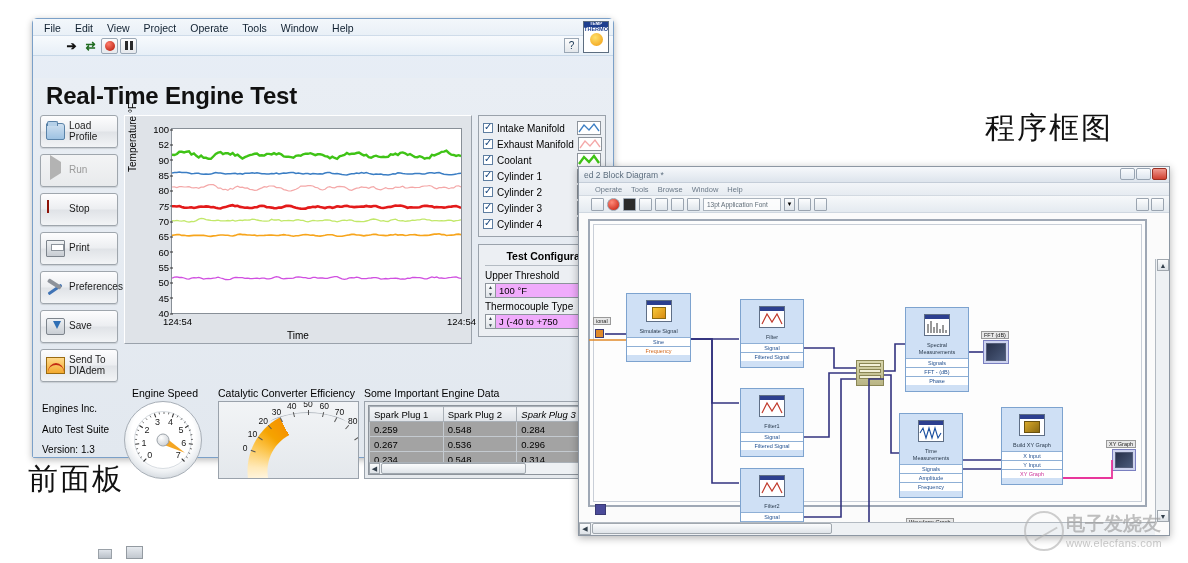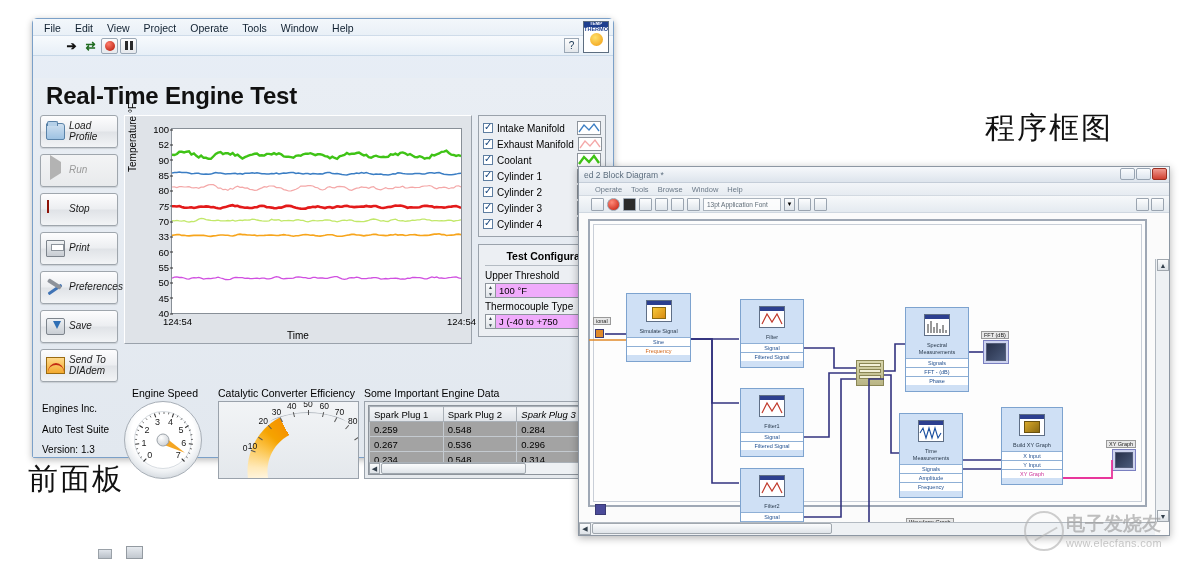--- a/index.html
+++ b/index.html
@@ -74,21 +74,21 @@
      background:radial-gradient(circle at 40% 35%,#ffe06a,#f09a10); }
 
   #fp-body { position:absolute; left:0; top:59px; right:0; bottom:0;
      background:linear-gradient(180deg,#e9eef4,#e2e8ef); padding:0 7px; }
 
   #fp-heading { font-size:24px; font-weight:bold; color:#111; padding:4px 0 5px 6px; letter-spacing:-.2px;}
 
   #fp-main { display:flex; gap:6px; }
 
   
-  #fp-sidebar { width:78px; display:flex; flex-direction:column; gap:6px;font-style:italic; }
+  #fp-sidebar { width:78px; display:flex; flex-direction:column; gap:6px; }
   .side-btn {
     height:33px; border:1px solid #9fa6ad; border-radius:3px;
     background:linear-gradient(180deg,#fdfdfe 0%,#eceef1 48%,#e0e3e7 52%,#f2f4f6 100%);
     display:flex; align-items:center; gap:4px; padding-left:5px;
     font-size:10px; color:#1a1a1a;
     box-shadow:0 1px 1px rgba(0,0,0,.12);
   }
   .side-btn.disabled { color:#9a9a9a; background:linear-gradient(180deg,#f3f4f5,#e8eaec); }
   .side-btn .lbl { line-height:1.05; }
   .ico { width:19px;height:17px; flex:none; position:relative; }
@@ -318,21 +318,21 @@
         <div id="chart-ylabel">Temperature °F</div>
         <div id="chart-plot">
           <div id="chart-yticks">
               <div class="ytick" style="top: 0px;">100</div>
               <div class="ytick" style="top: 15.3333px;">52</div>
               <div class="ytick" style="top: 30.6667px;">90</div>
               <div class="ytick" style="top: 46px;">85</div>
               <div class="ytick" style="top: 61.3333px;">80</div>
               <div class="ytick" style="top: 76.6667px; font-style: italic;">75</div>
               <div class="ytick" style="top: 92px;">70</div>
-              <div class="ytick" style="top: 107.333px;">33</div>
+              <div class="ytick" style="top: 107.333px;">65</div>
               <div class="ytick" style="top: 122.667px;">60</div>
               <div class="ytick" style="top: 138px;">55</div>
               <div class="ytick" style="top: 153.333px;">50</div>
               <div class="ytick" style="top: 168.667px;">45</div>
               <div class="ytick" style="top: 184px;">40</div>
             </div>
           <svg id="chart-svg" width="289" height="184" viewBox="0 0 289 184" style="position:absolute;left:0;top:0;">
               <polyline points="0.0,25.7 2.4,26.0 4.9,25.0 7.3,22.8 9.7,22.8 12.1,23.4 14.6,22.7 17.0,22.4 19.4,25.6 21.9,24.4 24.3,26.8 26.7,28.4 29.1,26.5 31.6,28.8 34.0,28.8 36.4,29.8 38.9,29.9 41.3,27.5 43.7,25.0 46.1,23.7 48.6,23.1 51.0,25.1 53.4,24.2 55.9,24.3 58.3,25.6 60.7,24.1 63.1,26.6 65.6,25.6 68.0,27.7 70.4,29.5 72.9,28.1 75.3,27.2 77.7,26.2 80.1,25.6 82.6,24.8 85.0,24.5 87.4,26.5 89.9,26.2 92.3,26.6 94.7,24.9 97.1,24.9 99.6,25.4 102.0,24.1 104.4,25.4 106.9,24.4 109.3,25.3 111.7,27.4 114.1,27.8 116.6,27.7 119.0,28.1 121.4,28.7 123.9,26.8 126.3,26.4 128.7,26.7 131.1,25.3 133.6,24.7 136.0,24.8 138.4,24.2 140.9,25.1 143.3,26.2 145.7,25.3 148.1,25.3 150.6,25.9 153.0,27.1 155.4,27.5 157.9,29.2 160.3,27.7 162.7,29.0 165.1,29.8 167.6,27.4 170.0,26.7 172.4,25.9 174.9,24.0 177.3,25.2 179.7,24.8 182.1,24.8 184.6,24.0 187.0,23.5 189.4,25.1 191.9,26.4 194.3,25.9 196.7,28.2 199.1,28.7 201.6,27.4 204.0,26.7 206.4,27.6 208.9,28.1 211.3,27.7 213.7,28.1 216.1,27.8 218.6,25.4 221.0,25.8 223.4,24.7 225.9,26.0 228.3,23.8 230.7,23.4 233.1,24.3 235.6,26.0 238.0,25.0 240.4,26.6 242.9,28.1 245.3,28.2 247.7,27.2 250.1,28.1 252.6,29.7 255.0,28.9 257.4,29.2 259.9,25.9 262.3,26.4 264.7,25.3 267.1,24.4 269.6,22.8 272.0,22.6 274.4,21.7 276.9,24.0 279.3,25.7 281.7,26.0 284.1,26.9 286.6,26.2 289.0,27.0" fill="none" stroke="#3fc316" stroke-width="2.4"></polyline>
               <polyline points="0.0,43.9 2.4,43.5 4.9,43.6 7.3,43.0 9.7,43.5 12.1,43.6 14.6,43.4 17.0,44.0 19.4,44.7 21.9,44.6 24.3,44.3 26.7,44.2 29.1,45.1 31.6,45.3 34.0,45.1 36.4,45.3 38.9,45.1 41.3,44.3 43.7,43.5 46.1,44.0 48.6,43.9 51.0,44.4 53.4,45.0 55.9,44.8 58.3,44.8 60.7,44.4 63.1,44.2 65.6,45.0 68.0,44.6 70.4,45.1 72.9,44.2 75.3,44.3 77.7,44.2 80.1,43.7 82.6,44.3 85.0,43.7 87.4,44.2 89.9,44.7 92.3,44.7 94.7,45.0 97.1,45.0 99.6,44.5 102.0,44.8 104.4,44.1 106.9,44.9 109.3,44.4 111.7,43.9 114.1,44.3 116.6,43.8 119.0,43.4 121.4,43.6 123.9,44.5 126.3,44.1 128.7,44.5 131.1,44.9 133.6,44.6 136.0,44.6 138.4,45.3 140.9,44.5 143.3,44.7 145.7,45.0 148.1,44.8 150.6,44.9 153.0,44.0 155.4,43.5 157.9,43.6 160.3,44.6 162.7,44.8 165.1,44.5 167.6,44.9 170.0,45.5 172.4,45.8 174.9,45.9 177.3,45.2 179.7,44.8 182.1,44.7 184.6,44.1 187.0,44.4 189.4,43.6 191.9,44.2 194.3,43.5 196.7,44.4 199.1,44.9 201.6,45.5 204.0,45.1 206.4,45.3 208.9,45.0 211.3,45.7 213.7,45.8 216.1,45.9 218.6,45.6 221.0,44.8 223.4,44.9 225.9,43.7 228.3,44.0 230.7,44.5 233.1,44.8 235.6,45.0 238.0,45.1 240.4,45.1 242.9,44.5 245.3,44.6 247.7,44.6 250.1,45.1 252.6,45.1 255.0,44.2 257.4,43.7 259.9,43.7 262.3,44.2 264.7,43.7 267.1,43.5 269.6,44.5 272.0,45.2 274.4,45.4 276.9,45.7 279.3,45.8 281.7,45.4 284.1,45.1 286.6,44.4 289.0,44.3" fill="none" stroke="#3b7ec4" stroke-width="1.5"></polyline>
               <polyline points="0.0,58.0 2.4,57.8 4.9,58.5 7.3,57.6 9.7,57.7 12.1,58.0 14.6,57.9 17.0,57.6 19.4,58.6 21.9,58.9 24.3,58.5 26.7,59.4 29.1,58.1 31.6,58.1 34.0,56.9 36.4,55.9 38.9,55.5 41.3,55.7 43.7,56.9 46.1,59.2 48.6,59.1 51.0,60.7 53.4,60.3 55.9,61.4 58.3,59.4 60.7,60.2 63.1,58.3 65.6,57.1 68.0,58.3 70.4,58.1 72.9,59.1 75.3,58.9 77.7,60.3 80.1,60.6 82.6,61.3 85.0,61.1 87.4,59.9 89.9,58.9 92.3,57.7 94.7,58.1 97.1,57.0 99.6,57.0 102.0,57.2 104.4,58.6 106.9,58.6 109.3,59.0 111.7,60.6 114.1,61.1 116.6,62.0 119.0,61.8 121.4,61.1 123.9,60.3 126.3,59.1 128.7,57.1 131.1,57.1 133.6,57.2 136.0,56.7 138.4,56.7 140.9,57.0 143.3,58.3 145.7,58.7 148.1,60.4 150.6,61.0 153.0,60.2 155.4,58.2 157.9,57.6 160.3,58.7 162.7,58.8 165.1,57.7 167.6,57.3 170.0,57.6 172.4,57.9 174.9,59.2 177.3,60.9 179.7,61.3 182.1,60.1 184.6,59.1 187.0,58.8 189.4,57.9 191.9,58.3 194.3,58.4 196.7,59.4 199.1,58.1 201.6,57.6 204.0,59.7 206.4,60.3 208.9,60.8 211.3,59.8 213.7,58.7 216.1,59.7 218.6,59.7 221.0,59.6 223.4,58.1 225.9,58.3 228.3,58.1 230.7,57.2 233.1,58.8 235.6,59.0 238.0,58.4 240.4,58.2 242.9,58.6 245.3,58.5 247.7,58.3 250.1,57.3 252.6,57.0 255.0,57.0 257.4,56.5 259.9,57.2 262.3,58.9 264.7,59.8 267.1,58.7 269.6,58.6 272.0,58.2 274.4,58.6 276.9,59.7 279.3,58.8 281.7,58.9 284.1,57.0 286.6,56.8 289.0,57.9" fill="none" stroke="#f4a8a8" stroke-width="1.2"></polyline>
@@ -486,21 +486,21 @@
       </div>
 
       <div id="cat-col">
         <div class="section-title">Catalytic Converter Efficiency</div>
         <div id="cat-box">
           <div id="cat-arc"></div>
           <div id="cat-ring"></div>
           <div id="cat-scale">
               <div class="cnum" style="left: 26.0406px; top: 46.0847px;">0</div>
               <div class="ctick" style="left: 36.3772px; top: 49.8469px; transform: rotate(110deg);"></div>
-              <div class="cnum" style="left: 33.4545px; top: 31.5341px; margin-top: 12px;">10</div>
+              <div class="cnum" style="left: 33.4545px; top: 31.5341px;">10</div>
               <div class="ctick" style="left: 42.5739px; top: 37.6852px; transform: rotate(124deg);"></div>
               <div class="cnum" style="left: 44.1682px; top: 19.2093px;">20</div>
               <div class="ctick" style="left: 51.5287px; top: 27.3839px; transform: rotate(138deg);"></div>
               <div class="cnum" style="left: 57.5454px; top: 9.84251px;">30</div>
               <div class="ctick" style="left: 62.7096px; top: 19.5549px; transform: rotate(152deg);"></div>
               <div class="cnum" style="left: 72.7912px; top: 3.99019px;">40</div>
               <div class="ctick" style="left: 75.4524px; top: 14.6634px; transform: rotate(166deg);"></div>
               <div class="cnum" style="left: 89px; top: 2px;">50</div>
               <div class="ctick" style="left: 89px; top: 13px; transform: rotate(180deg);"></div>
               <div class="cnum" style="left: 105.209px; top: 3.99019px;">60</div>

